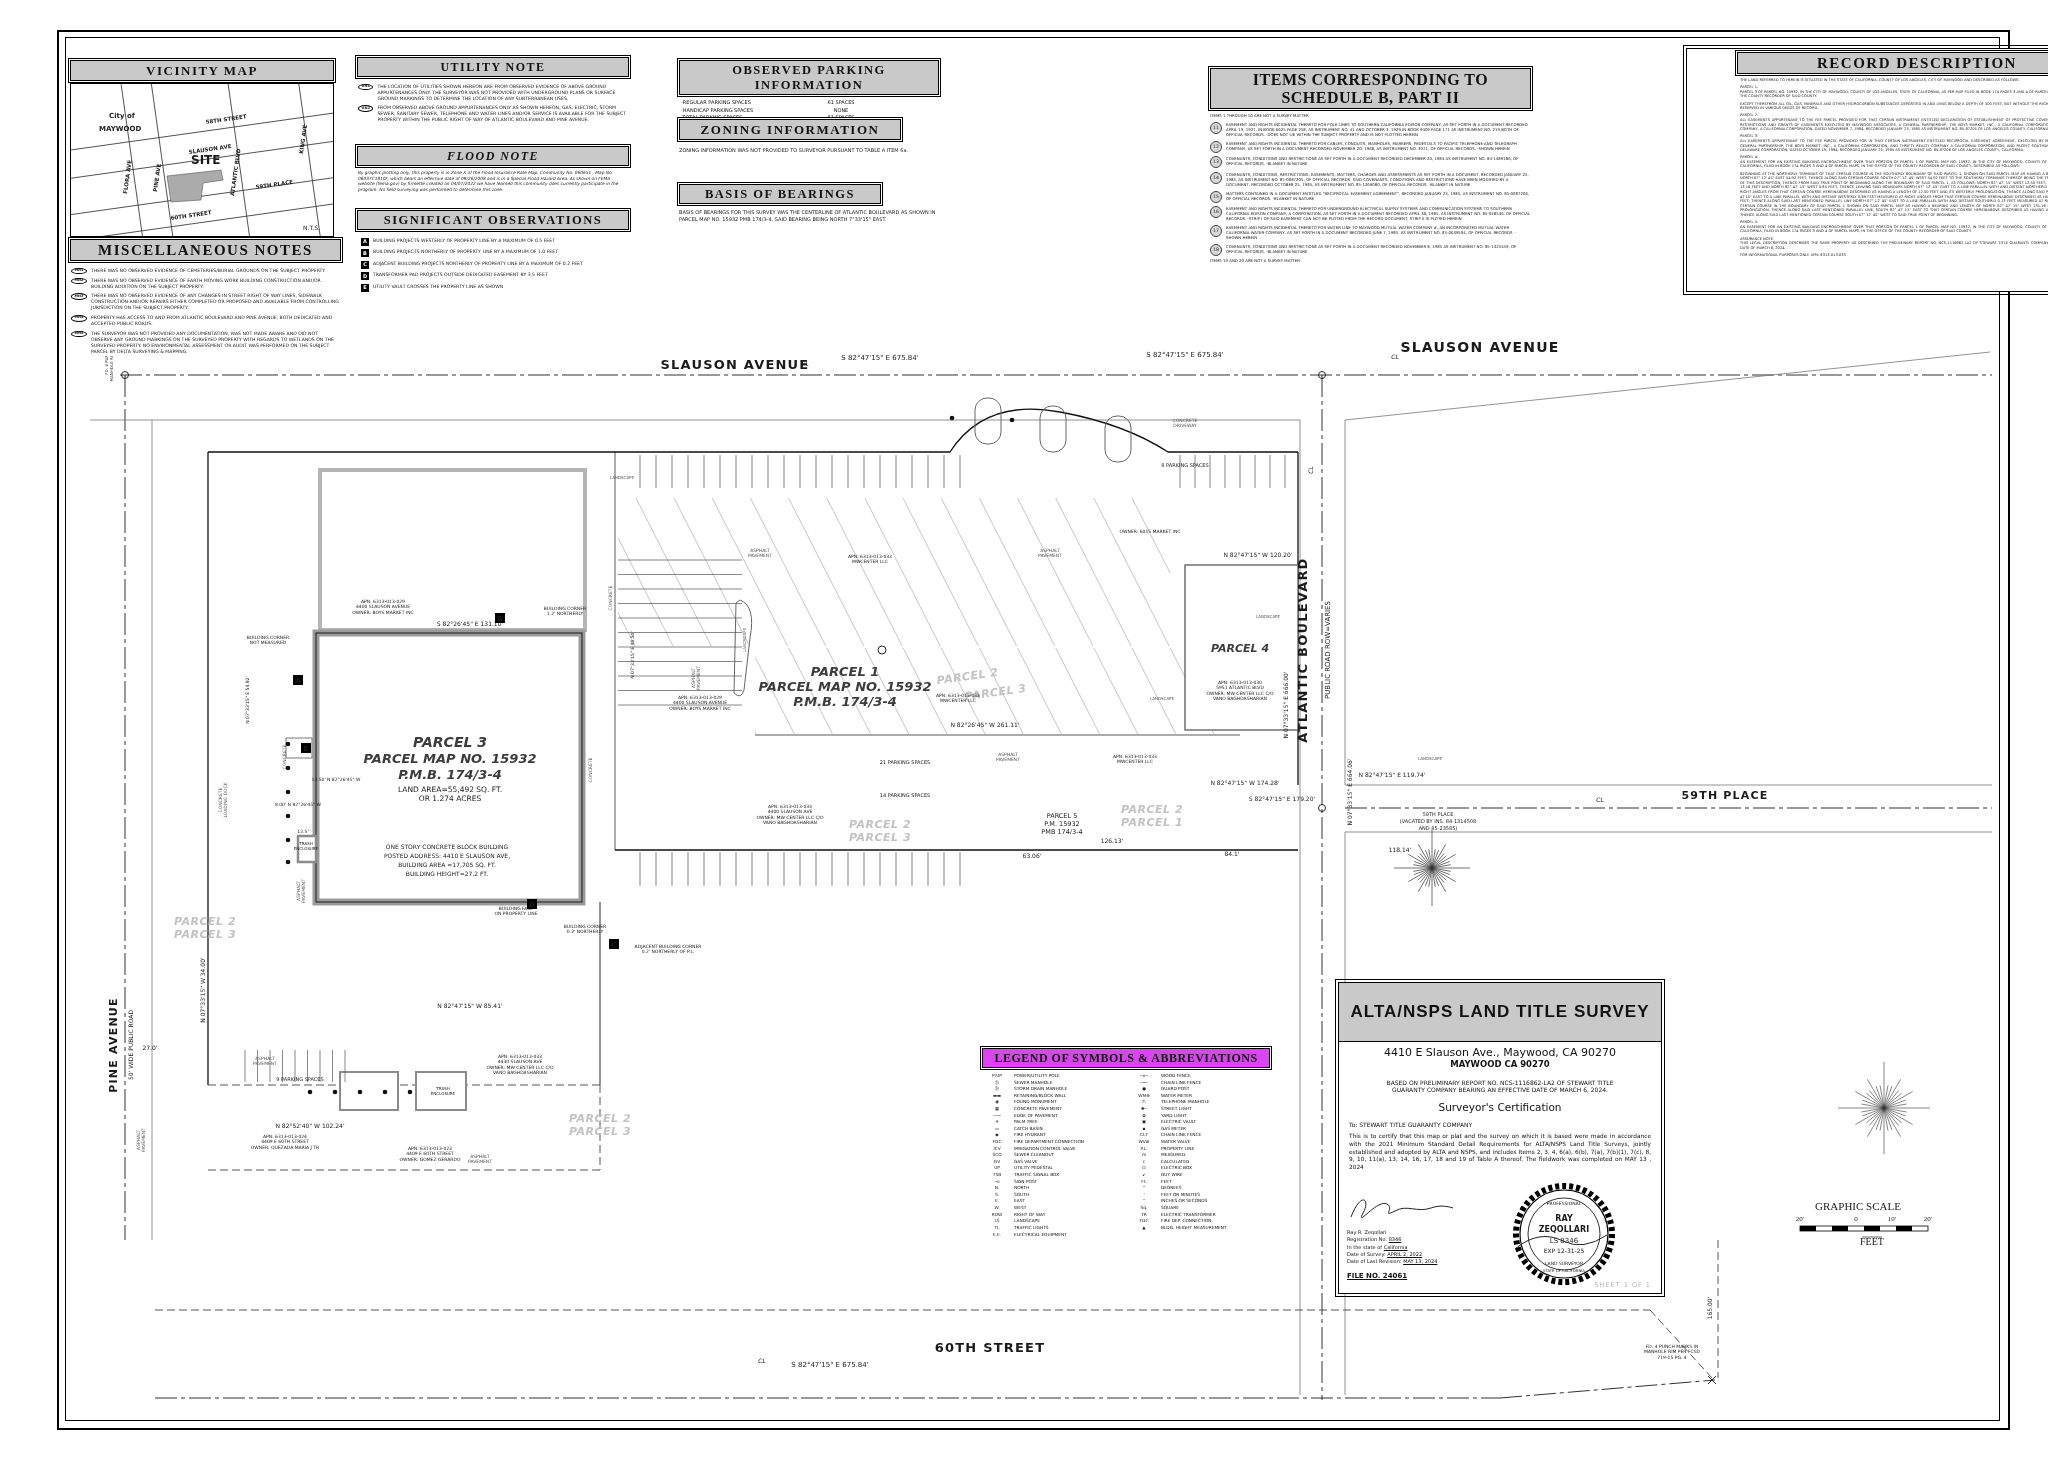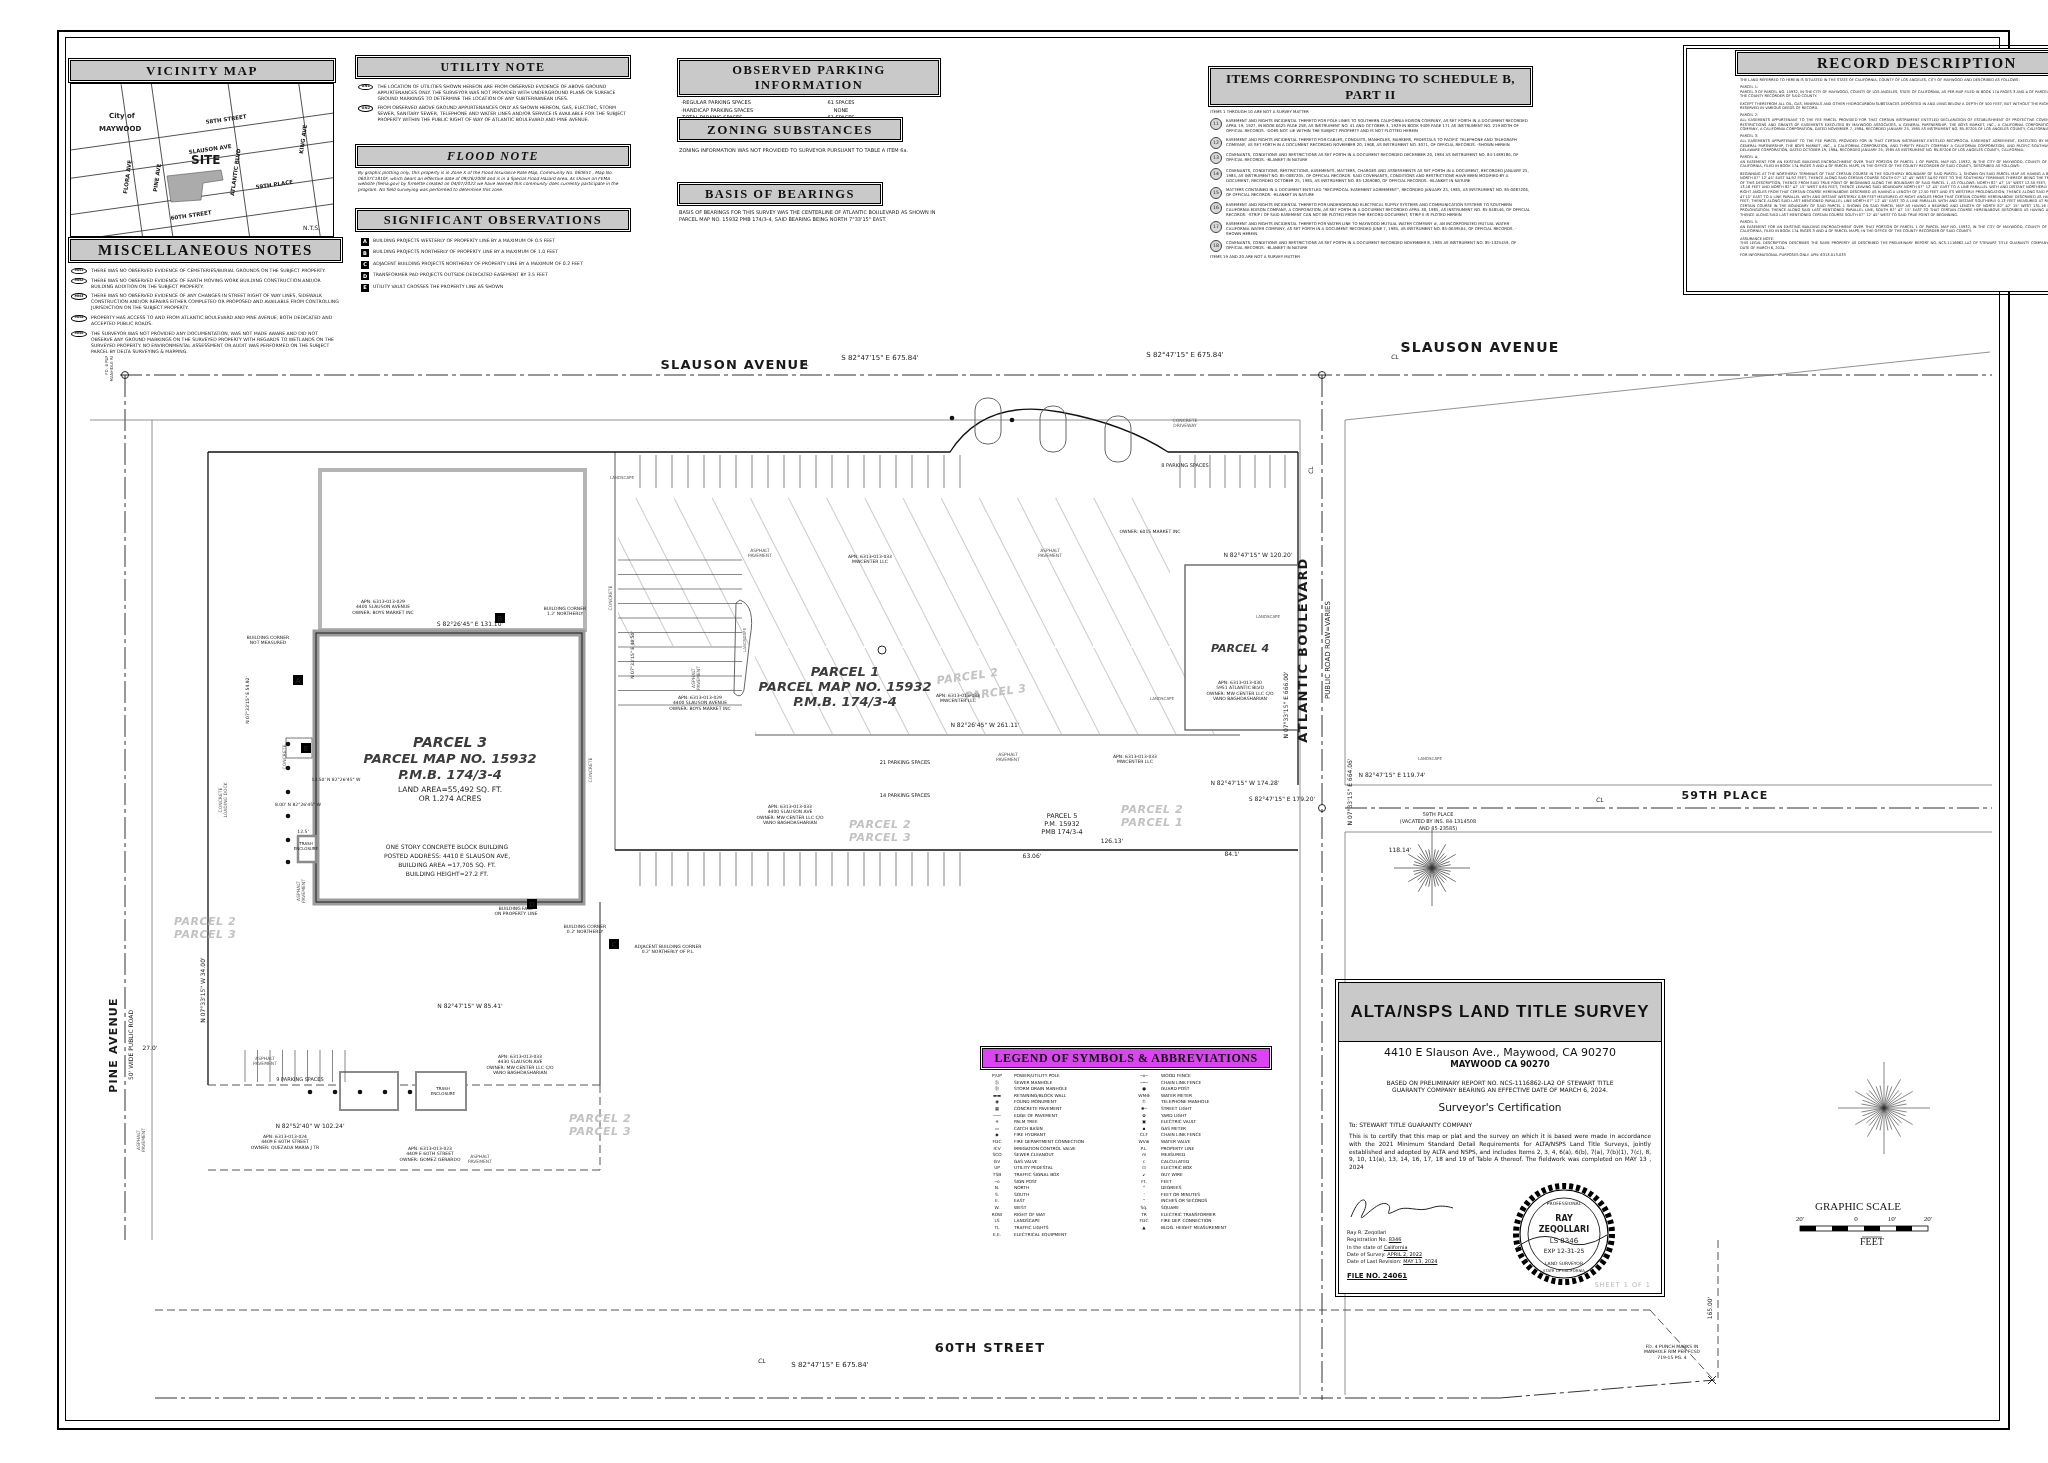--- a/index.html
+++ b/index.html
@@ -555,31 +555,31 @@
           <span style="flex: 1 1 0%;">TRANSFORMER PAD PROJECTS OUTSIDE DEDICATED EASEMENT BY 3.5 FEET</span>
         </div>
         <div class="note-row">
           <span class="tag-sq">E</span>
           <span style="flex: 1 1 0%;">UTILITY VAULT CROSSES THE PROPERTY LINE AS SHOWN</span>
         </div>
       </div>
   </div>
 
   <div class="panel" style="left:677px;top:117px;width:264px;">
-    <div class="hdr" style="font-size:13px;width:220px;margin-left:2px;">ZONING SUBSTANCES</div>
+    <div class="hdr" style="font-size:13px;width:220px;margin-left:2px;">ZONING INFORMATION</div>
     <div class="body-txt" style="padding:5px 2px;font-size:5px;">ZONING INFORMATION WAS NOT PROVIDED TO SURVEYOR PURSUANT TO TABLE A ITEM 6a.</div>
   </div>
 
   <div class="panel" style="left:677px;top:182px;width:264px;">
     <div class="hdr" style="font-size:12.5px;width:200px;margin-left:2px;">BASIS OF BEARINGS</div>
     <div class="body-txt" style="padding:3px 2px;font-size:5px;">BASIS OF BEARINGS FOR THIS SURVEY WAS THE CENTERLINE OF ATLANTIC BOULEVARD  AS SHOWN IN PARCEL MAP NO. 15932 PMB 174/3-4, SAID BEARING  BEING NORTH 7°33'15" EAST.</div>
   </div>
 
   <div class="panel" style="left:1208px;top:66px;width:325px;">
-    <div class="hdr" style="font-size:13px;letter-spacing:.5px;">ITEMS CORRESPONDING TO SCHEDULE B, PART II</div>
+    <div class="hdr" style="font-size:16px;letter-spacing:.5px;">ITEMS CORRESPONDING TO SCHEDULE B, PART II</div>
     <div class="body-txt" style="padding:2px 2px 0 2px;font-size:3.9px;">ITEMS 1 THROUGH 10 ARE NOT A SURVEY MATTER</div>
     <div id="sched-items" class="body-txt" style="padding:0 2px;font-size:3.9px;">
         <div class="note-row">
           <span class="tag-circle">11</span>
           <span style="flex: 1 1 0%;">EASEMENT AND RIGHTS INCIDENTAL THERETO FOR POLE LINES TO SOUTHERN CALIFORNIA EDISON COMPANY, AS SET FORTH IN A DOCUMENT RECORDED APRIL 19, 1927, IN BOOK 6625 PAGE 258, AS INSTRUMENT NO. 41 AND OCTOBER 3, 1929 IN BOOK 9409 PAGE 171 AS INSTRUMENT NO. 219 BOTH OF OFFICIAL RECORDS. -DOES NOT LIE WITHIN THE SUBJECT PROPERTY AND IS NOT PLOTTED HEREIN</span>
         </div>
         <div class="note-row">
           <span class="tag-circle">12</span>
           <span style="flex: 1 1 0%;">EASEMENT AND RIGHTS INCIDENTAL THERETO FOR CABLES, CONDUITS, MANHOLES, MARKERS, PEDESTALS TO PACIFIC TELEPHONE AND TELEGRAPH COMPANY, AS SET FORTH IN A DOCUMENT RECORDED NOVEMBER 20, 1968, AS INSTRUMENT NO. 3071, OF OFFICIAL RECORDS. -SHOWN HEREIN</span>
         </div>

